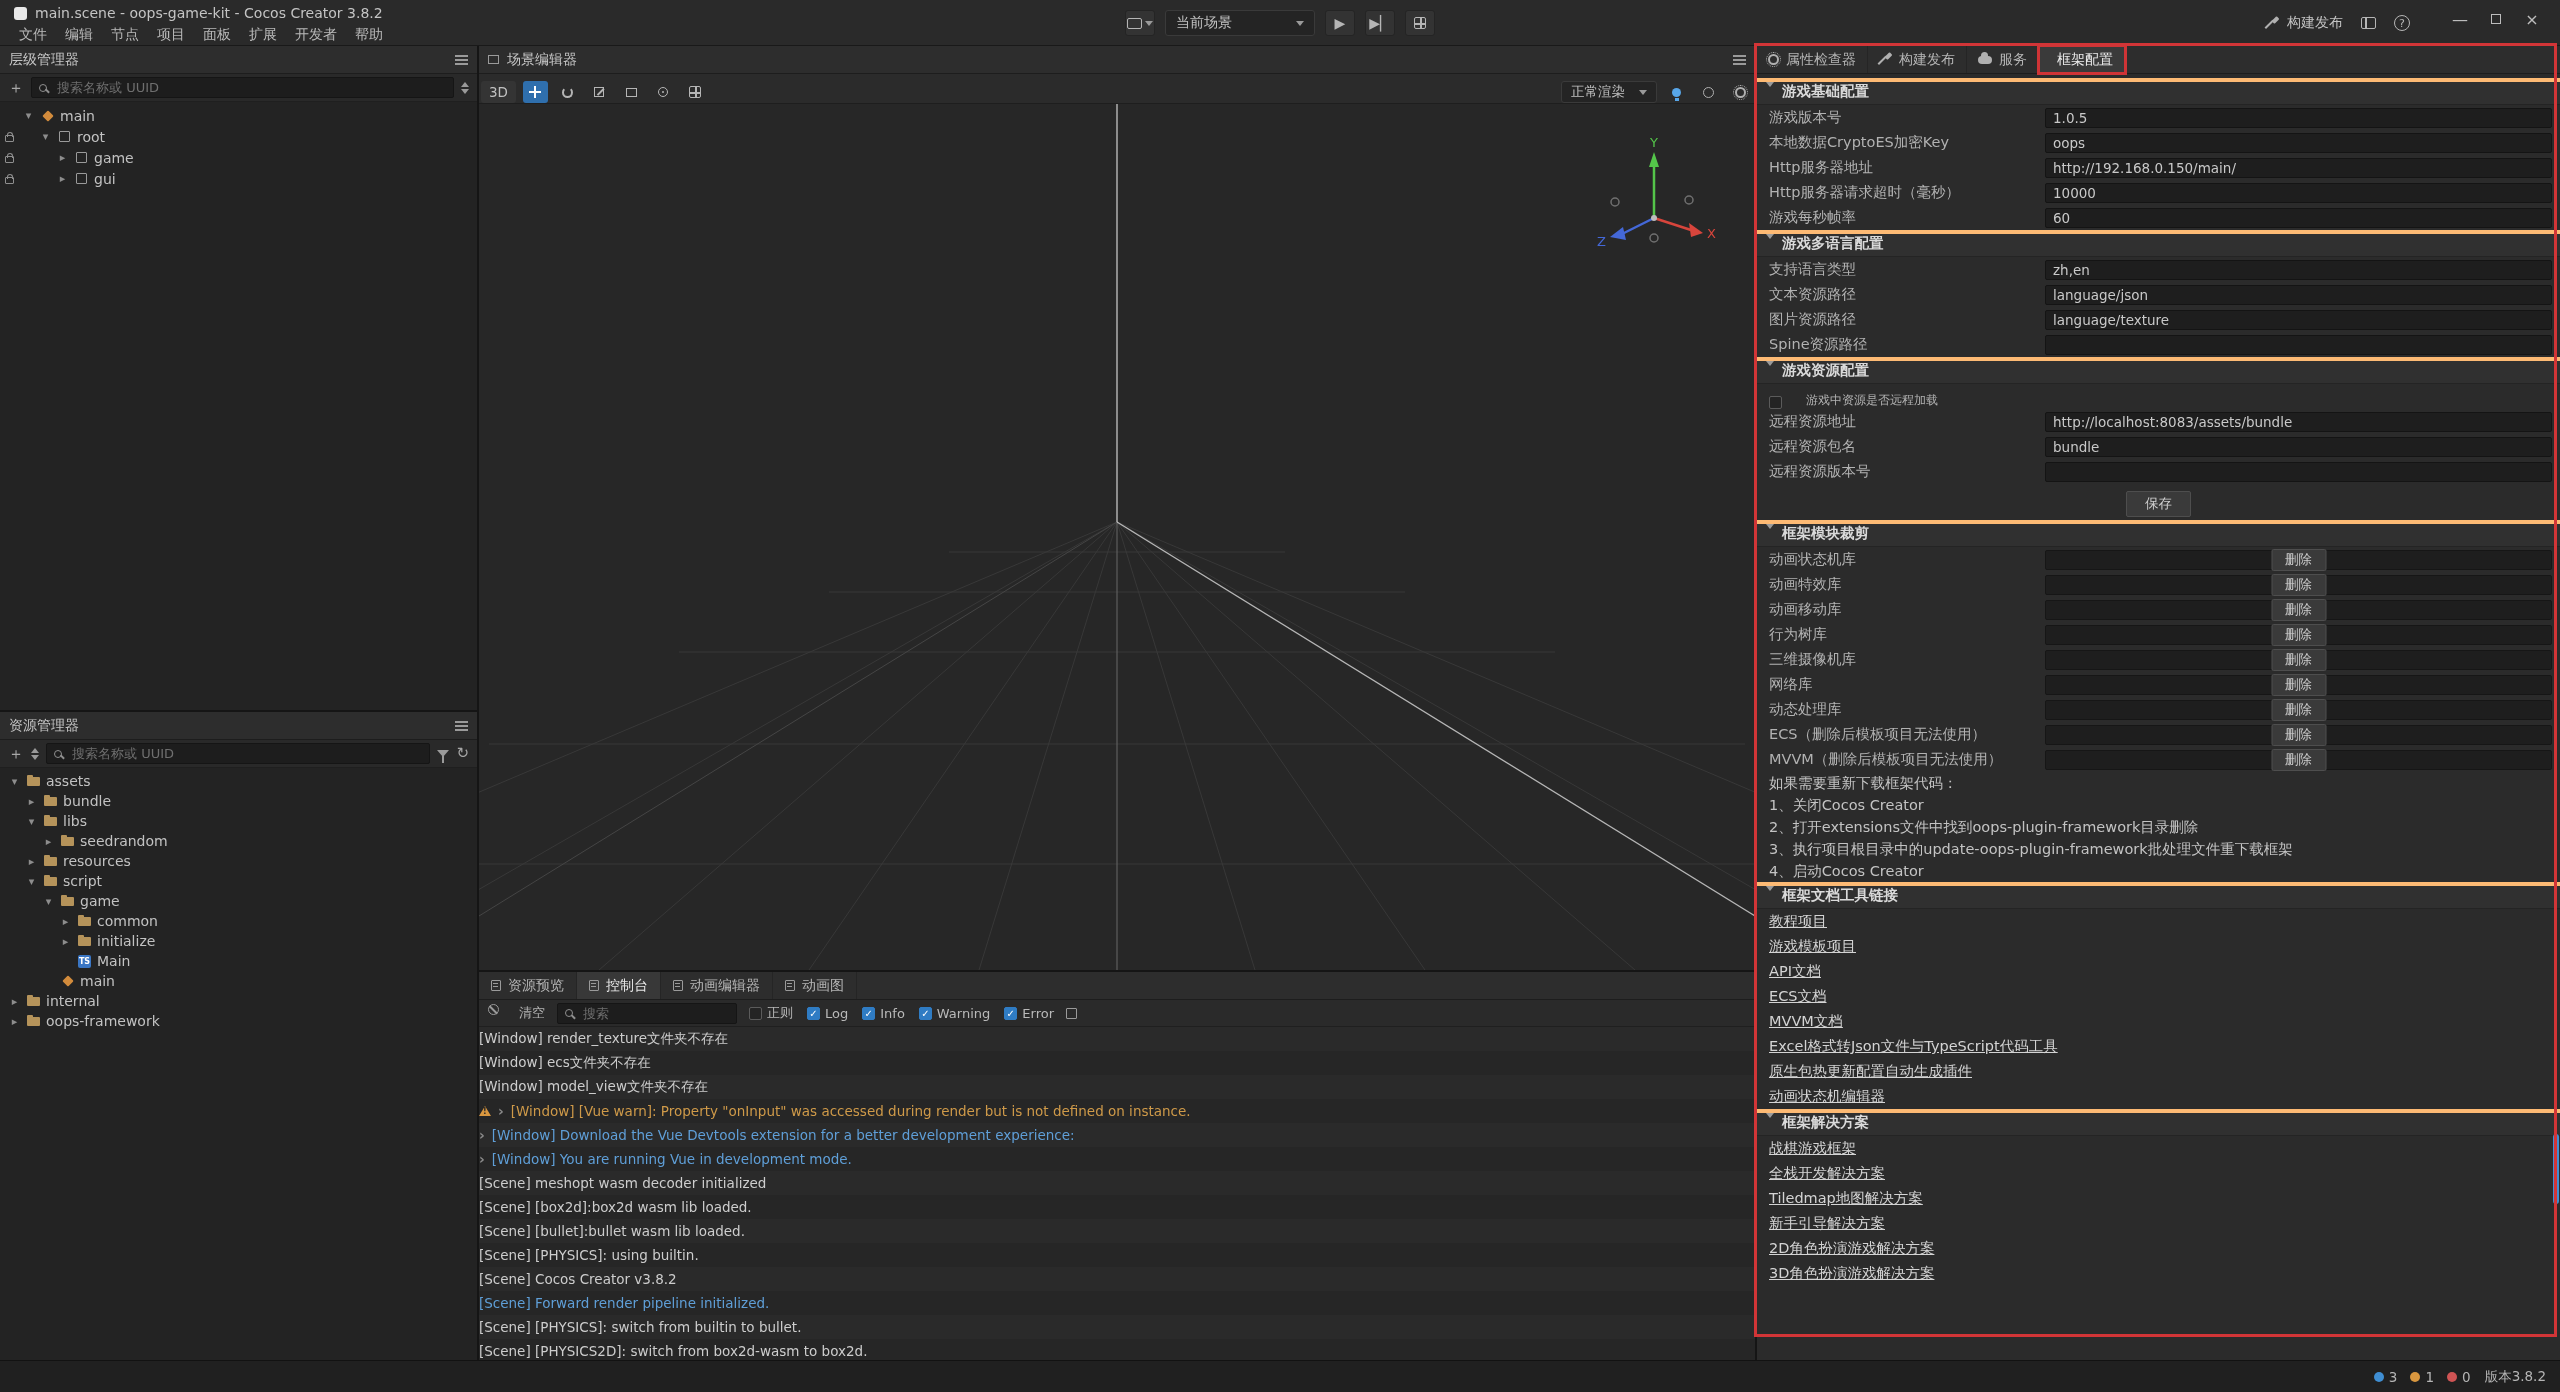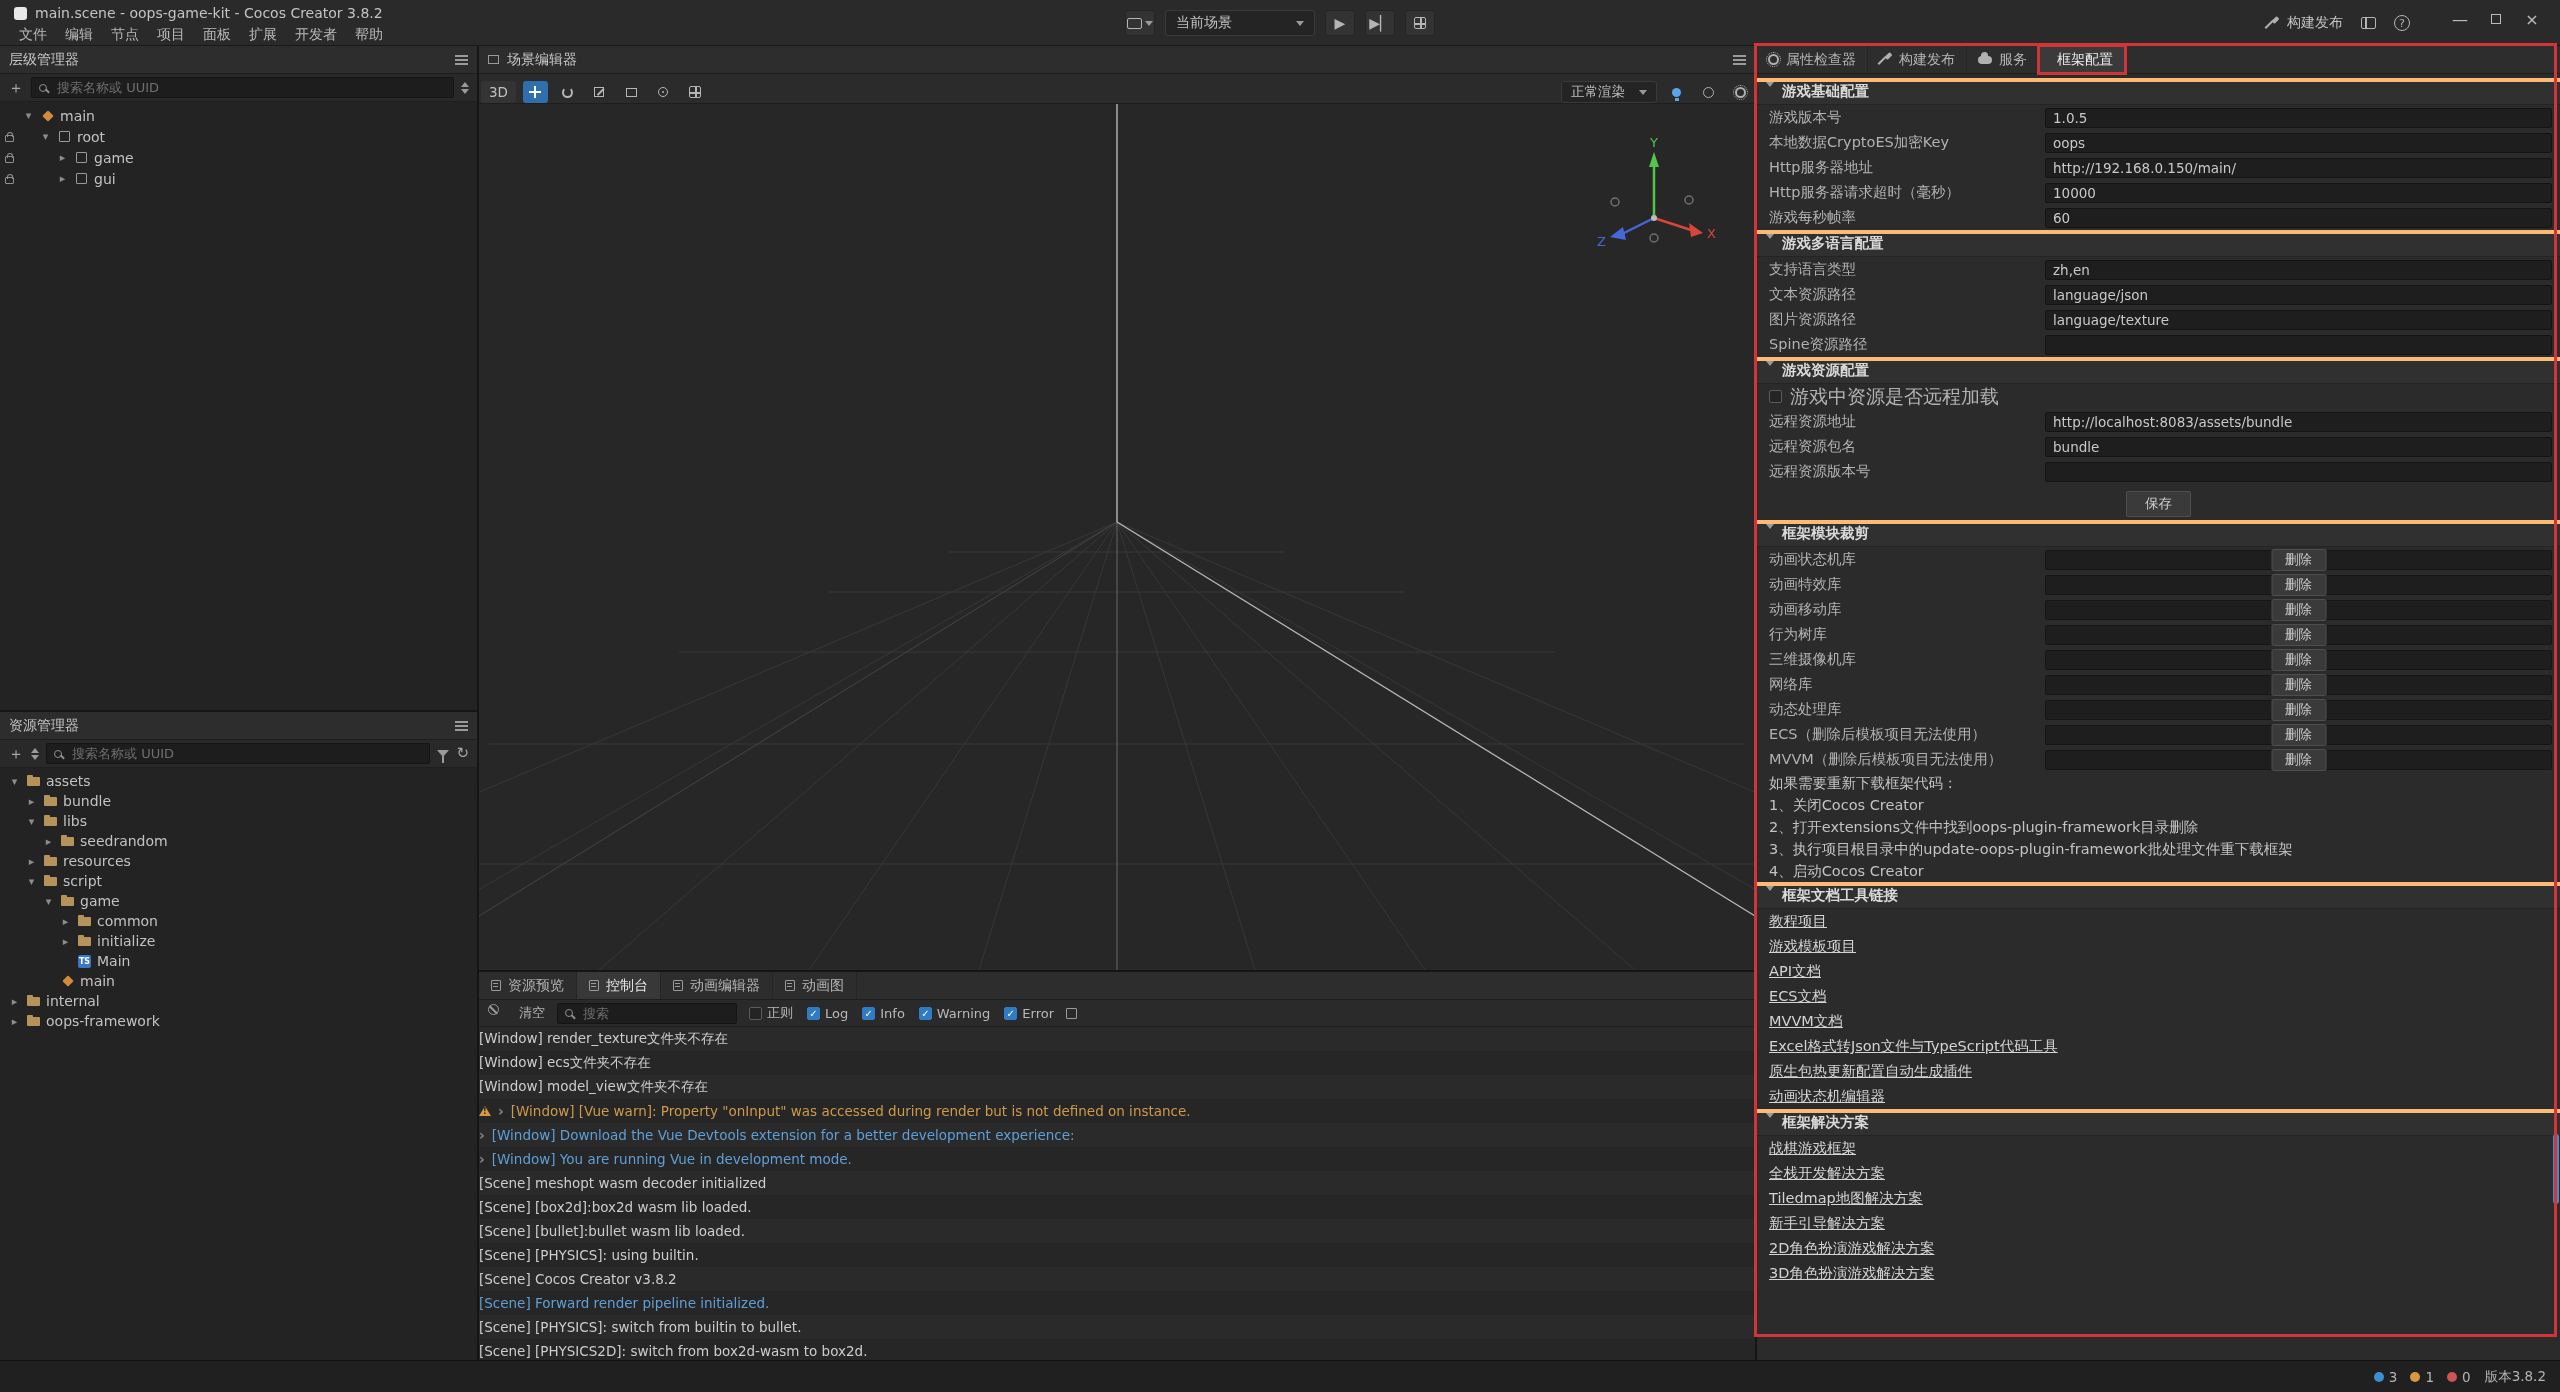--- a/index.html
+++ b/index.html
@@ -144,21 +144,21 @@
   .sec-caret { width:0; height:0; border-left:4px solid transparent; border-right:4px solid transparent; border-top:5px solid #9a9a9a; }
   .prow { height:25px; display:flex; align-items:center; padding:0 8px 0 12px; gap:8px; }
   .plabel { width:268px; flex:none; font-size:14.5px; color:#b2b2b2; white-space:nowrap; overflow:hidden; }
   .input { flex:1; height:20px; background:#1e1e1e; border:1px solid #141414; border-radius:2px; padding:0 7px; font-size:13.5px; color:#c9c9c9; display:flex; align-items:center; white-space:nowrap; overflow:hidden; }
   .btn { background:#3a3a3a; border:1px solid #4e4e4e; border-radius:2px; color:#cfcfcf; font-size:13.5px; }
   .mod-bar { position:relative; flex:1; height:20px; background:#1e1e1e; border:1px solid #161616; border-radius:2px; }
   .btn-del { position:absolute; left:50%; top:50%; transform:translate(-50%,-50%); padding:1px 13px; }
   .btn-save { display:block; margin:7px auto 3px; padding:3px 18px; }
   .note { padding:1px 12px; font-size:14.5px; color:#c3c3c3; line-height:20px; white-space:nowrap; overflow:hidden; }
   .dlink { display:block; width:max-content; max-width:770px; margin:0 12px; line-height:25px; font-size:14.5px; color:#d4d4d4; text-decoration:underline; white-space:nowrap; }
-  .chk-row { height:25px; display:flex; align-items:center; gap:8px; padding:0 12px; font-size:19px; color:#b2b2b2; }
+  .chk-row { height:25px; display:flex; align-items:flex-end; gap:24px; padding:0 12px; font-size:12px; color:#b2b2b2; }
   .scrollthumb { position:absolute; right:1px; top:1060px; width:6px; height:70px; border-radius:3px; background:#3f8ed2; }
 
   
   .statusbar { position:absolute; left:0; top:1360px; width:2560px; height:32px; background:#202020; border-top:1px solid #121212; display:flex; align-items:center; }
   .sb-right { margin-left:auto; display:flex; align-items:center; gap:14px; padding-right:14px; font-size:13.5px; color:#b5b5b5; }
   .sb-count { display:flex; gap:5px; align-items:center; }
   .dot { width:10px; height:10px; border-radius:50%; }
   .dot-info { background:#3f8ed2; }
   .dot-warn { background:#d9973f; }
   .dot-error { background:#cf5454; }

